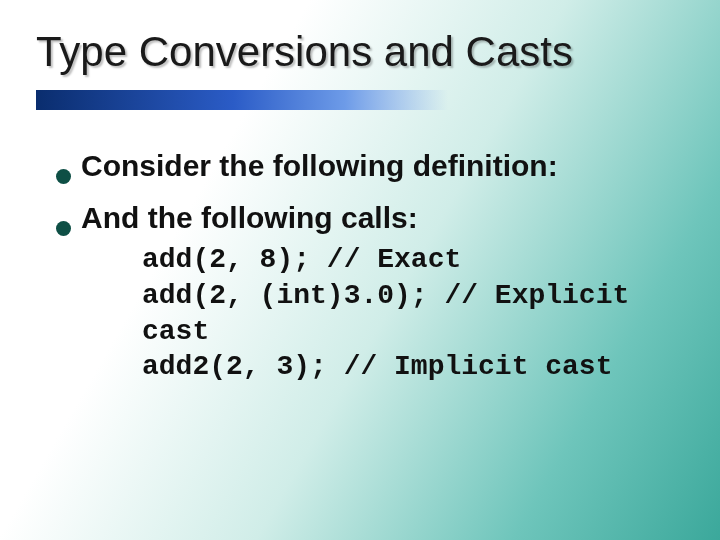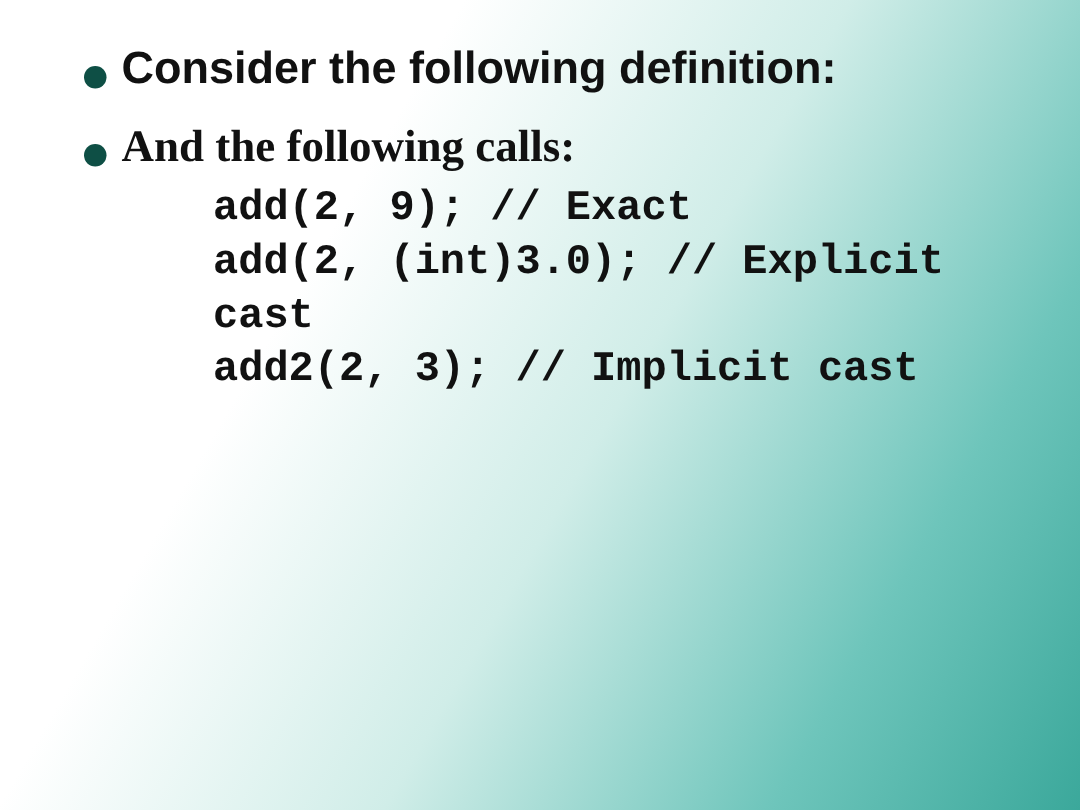--- a/index.html
+++ b/index.html
@@ -28,24 +28,24 @@
     margin-top: 14px;
     width: 412px;
     height: 20px;
     background: linear-gradient(90deg, #0a2d6e 0%, #2b5cc7 48%, #6d9be8 75%, rgba(160,190,235,0) 100%);
   }
   .content {
     padding: 18px 40px 0 56px;
   }
   .bullet-row {
     display: flex;
-    align-items: center;
+    align-items: flex-end;
     margin-top: 10px;
   }
-  .bullet-row.second { margin-top: 16px; font-family: Liberation Serif, serif; }
+  .bullet-row.second { margin-top: 16px; }
   .bullet-dot {
     width: 15px;
     height: 15px;
     border-radius: 50%;
     background: #0e4f45;
     margin-top: 10px;
     margin-right: 10px;
     flex-shrink: 0;
   }
   .bullet-text {
@@ -63,30 +63,34 @@
     line-height: 1.28;
     white-space: pre-wrap;
     max-width: 560px;
   }
 </style>
 </head>
 <body>
 
 <div class="slide">
 
+  <div class="title-wrap">
+    <div class="title">Type Conversions and Casts</div>
+    <div class="underline-bar"></div>
+  </div>
 
   <div class="content">
 
     <div class="bullet-row">
       <div class="bullet-dot"></div>
       <div class="bullet-text">Consider the following definition:</div>
     </div>
 
     <div class="bullet-row second">
       <div class="bullet-dot"></div>
       <div class="bullet-text">And the following calls:</div>
     </div>
-    <div class="code-block"><span>add(2, 9); // Exact</span>
+    <div class="code-block"><span>add(2, 8); // Exact</span>
 <span>add(2, (int)3.0); // Explicit cast</span>
 <span>add2(2, 3); // Implicit cast</span></div>
 
   </div>
 </div>
 
 </body></html>

